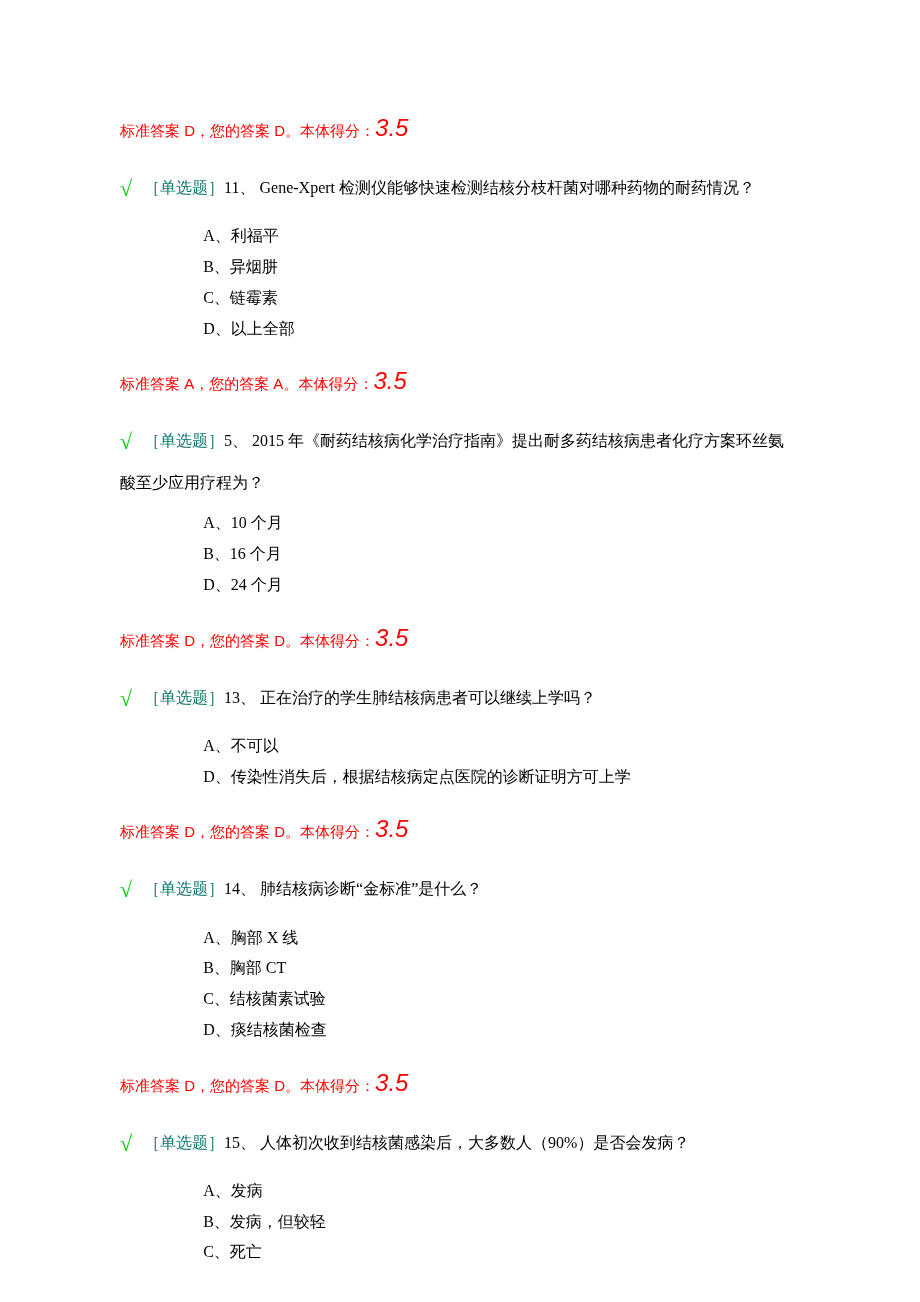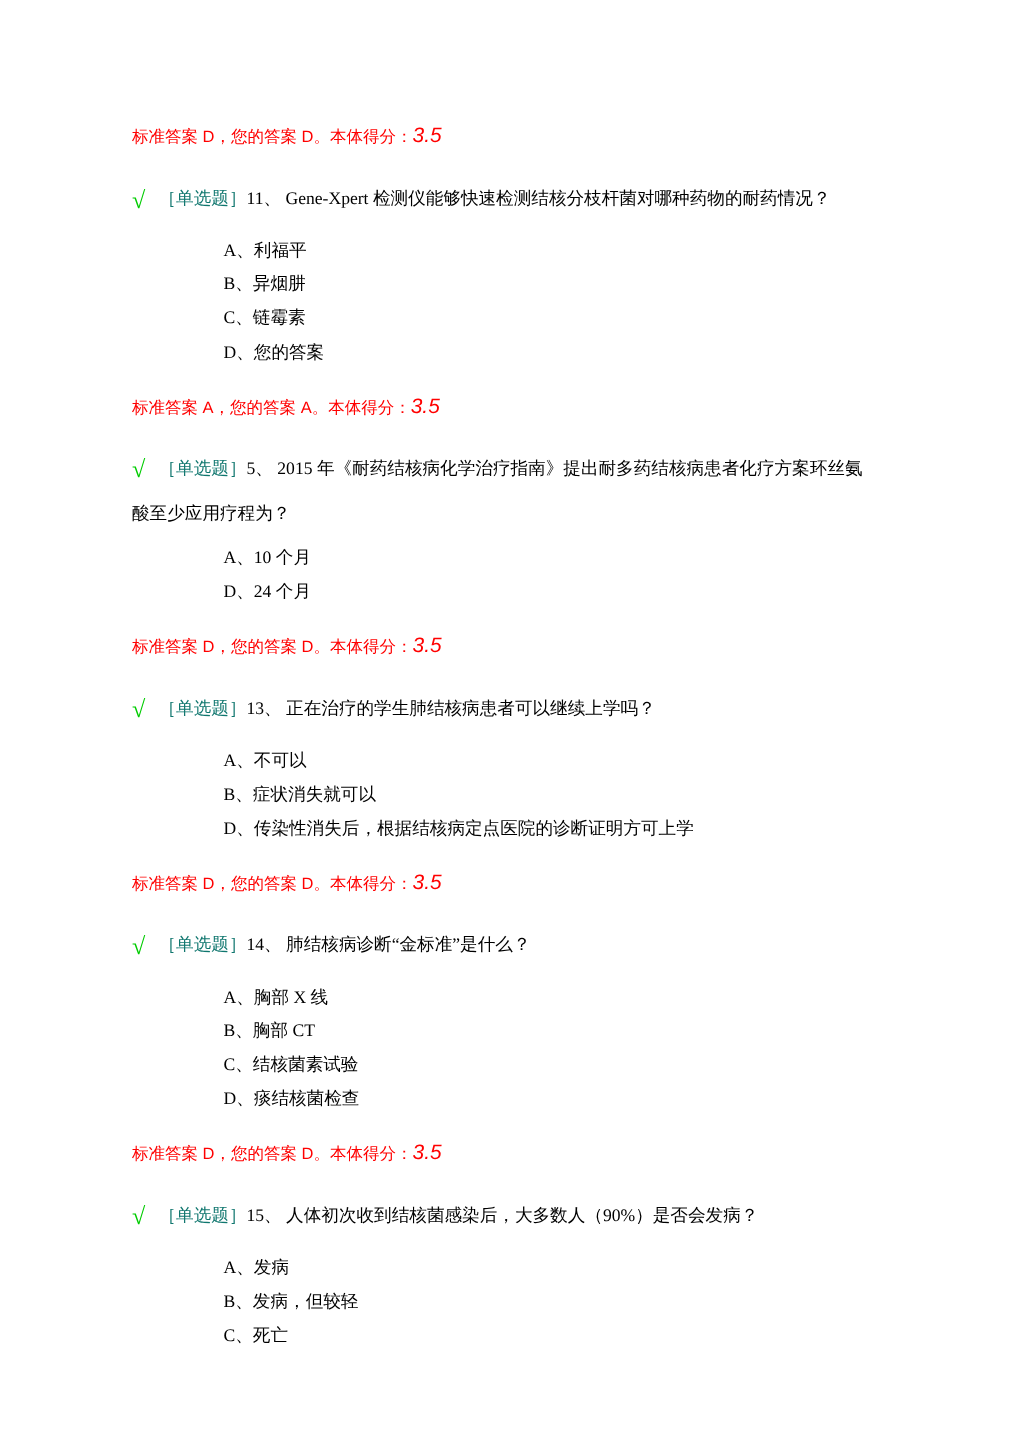--- a/index.html
+++ b/index.html
@@ -13,21 +13,21 @@
     line-height: 1.5;
     color: #000;
   }
   .answer-line {
     color: #ff0000;
     font-family: "Microsoft YaHei", sans-serif;
     font-size: 15px;
     margin-bottom: 20px;
   }
   .answer-line .score {
-    font-size: 19px;
+    font-size: 24px;
     font-weight: 500;
     font-style: italic;
     font-family: "Arial", sans-serif;
     vertical-align: baseline;
   }
   .question-header {
     margin-bottom: 10px;
     line-height: 2.1;
   }
   .check {
@@ -55,47 +55,47 @@
 </div>
 
 <div class="question-header">
   <span class="check">√</span>
   <span class="qtype">［单选题］</span><span>11、</span><span> Gene-Xpert 检测仪能够快速检测结核分枝杆菌对哪种药物的耐药情况？</span>
 </div>
 <div class="options">
   <div>A、利福平</div>
   <div>B、异烟肼</div>
   <div>C、链霉素</div>
-  <div>D、您的答案</div>
+  <div>D、以上全部</div>
 </div>
 
 <div class="answer-line">
   <span>标准答案 </span><span>A</span><span>，您的答案 </span><span>A</span><span>。本体得分：</span><span class="score">3.5</span>
 </div>
 
 <div class="question-header">
   <span class="check">√</span>
   <span class="qtype">［单选题］</span><span>5、</span><span> 2015 年《耐药结核病化学治疗指南》提出耐多药结核病患者化疗方案环丝氨酸至少应用疗程为？</span>
 </div>
 <div class="options">
   <div>A、10 个月</div>
+  <div>B、16 个月</div>
   <div>D、24 个月</div>
 </div>
 
 <div class="answer-line">
   <span>标准答案 </span><span>D</span><span>，您的答案 </span><span>D</span><span>。本体得分：</span><span class="score">3.5</span>
 </div>
 
 <div class="question-header">
   <span class="check">√</span>
   <span class="qtype">［单选题］</span><span>13、</span><span> 正在治疗的学生肺结核病患者可以继续上学吗？</span>
 </div>
 <div class="options">
   <div>A、不可以</div>
-  <div>B、症状消失就可以</div>
   <div>D、传染性消失后，根据结核病定点医院的诊断证明方可上学</div>
 </div>
 
 <div class="answer-line">
   <span>标准答案 </span><span>D</span><span>，您的答案 </span><span>D</span><span>。本体得分：</span><span class="score">3.5</span>
 </div>
 
 <div class="question-header">
   <span class="check">√</span>
   <span class="qtype">［单选题］</span><span>14、</span><span> 肺结核病诊断“金标准”是什么？</span>

